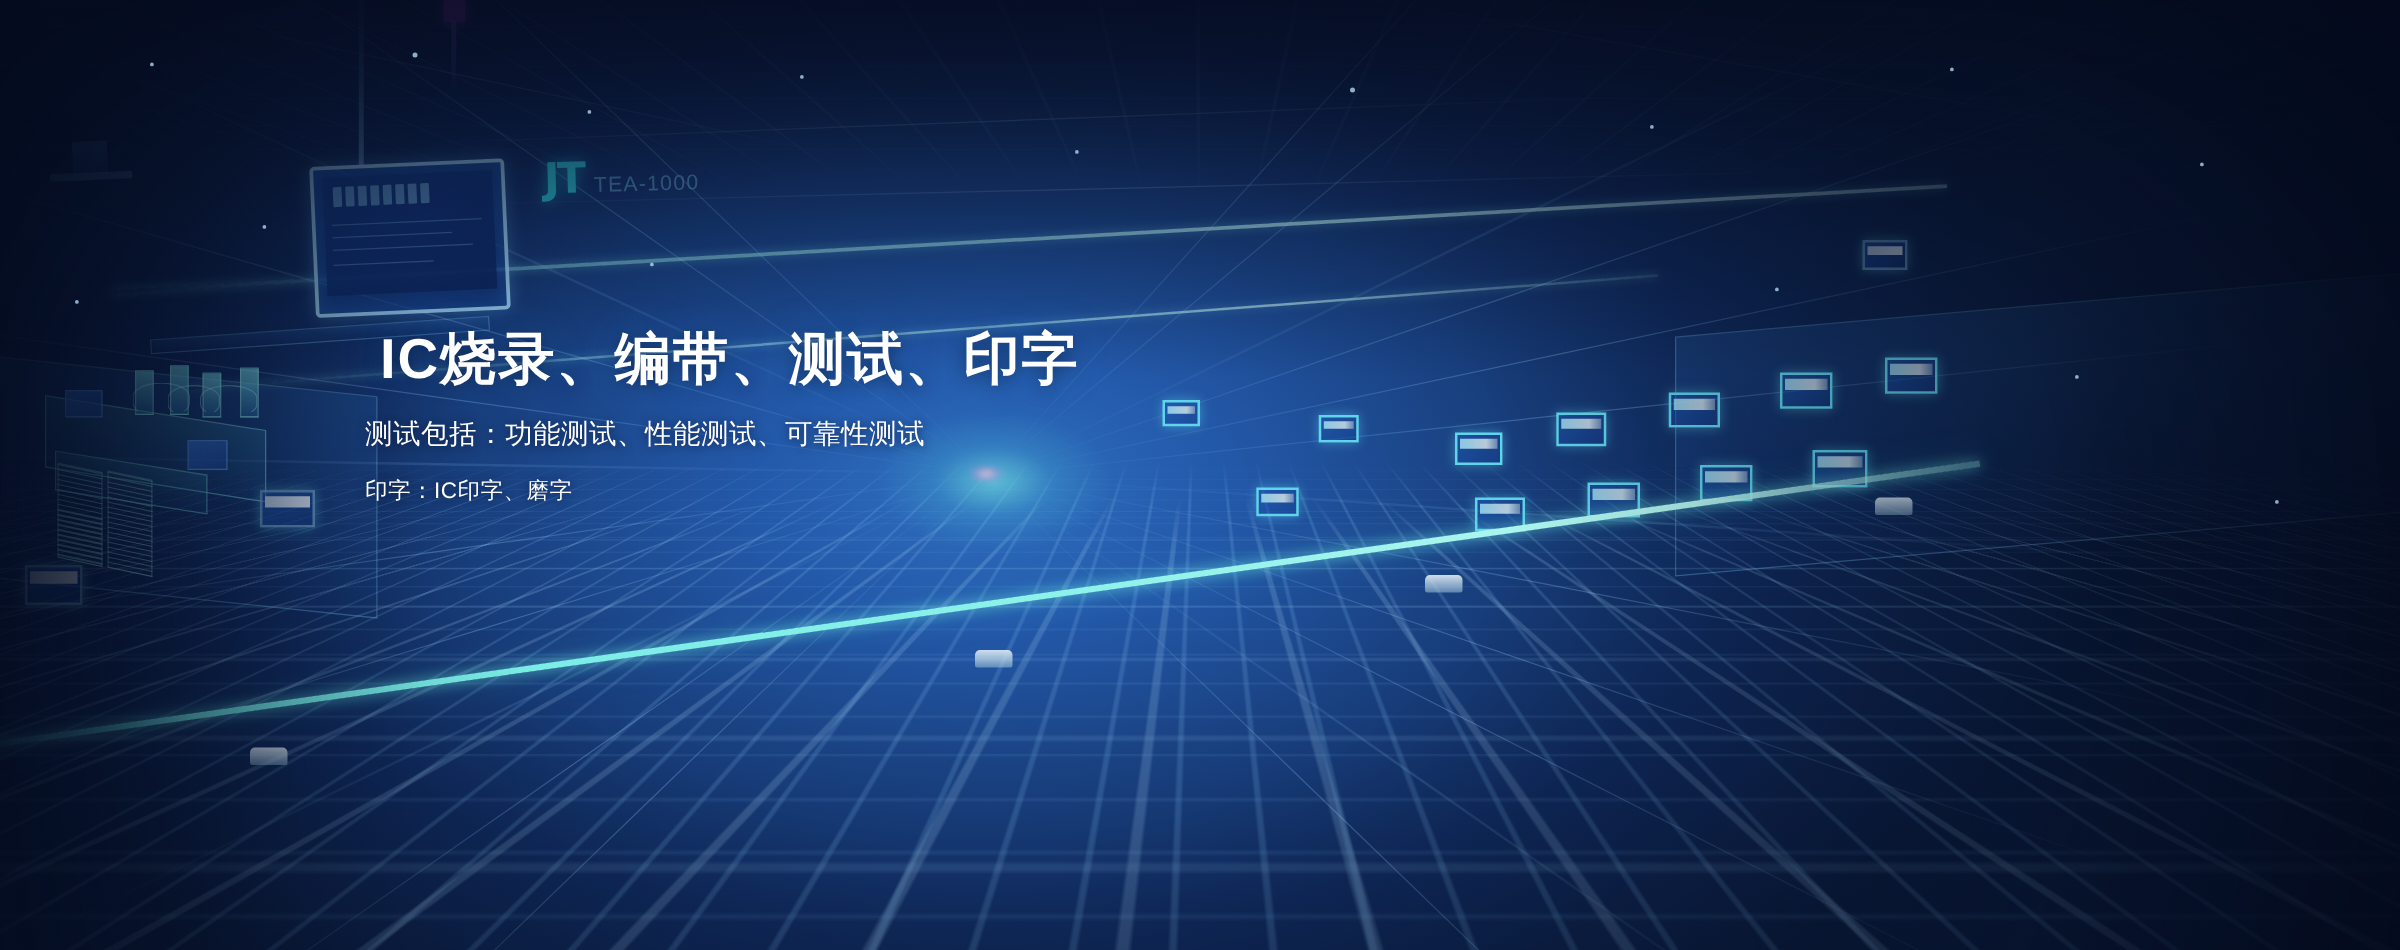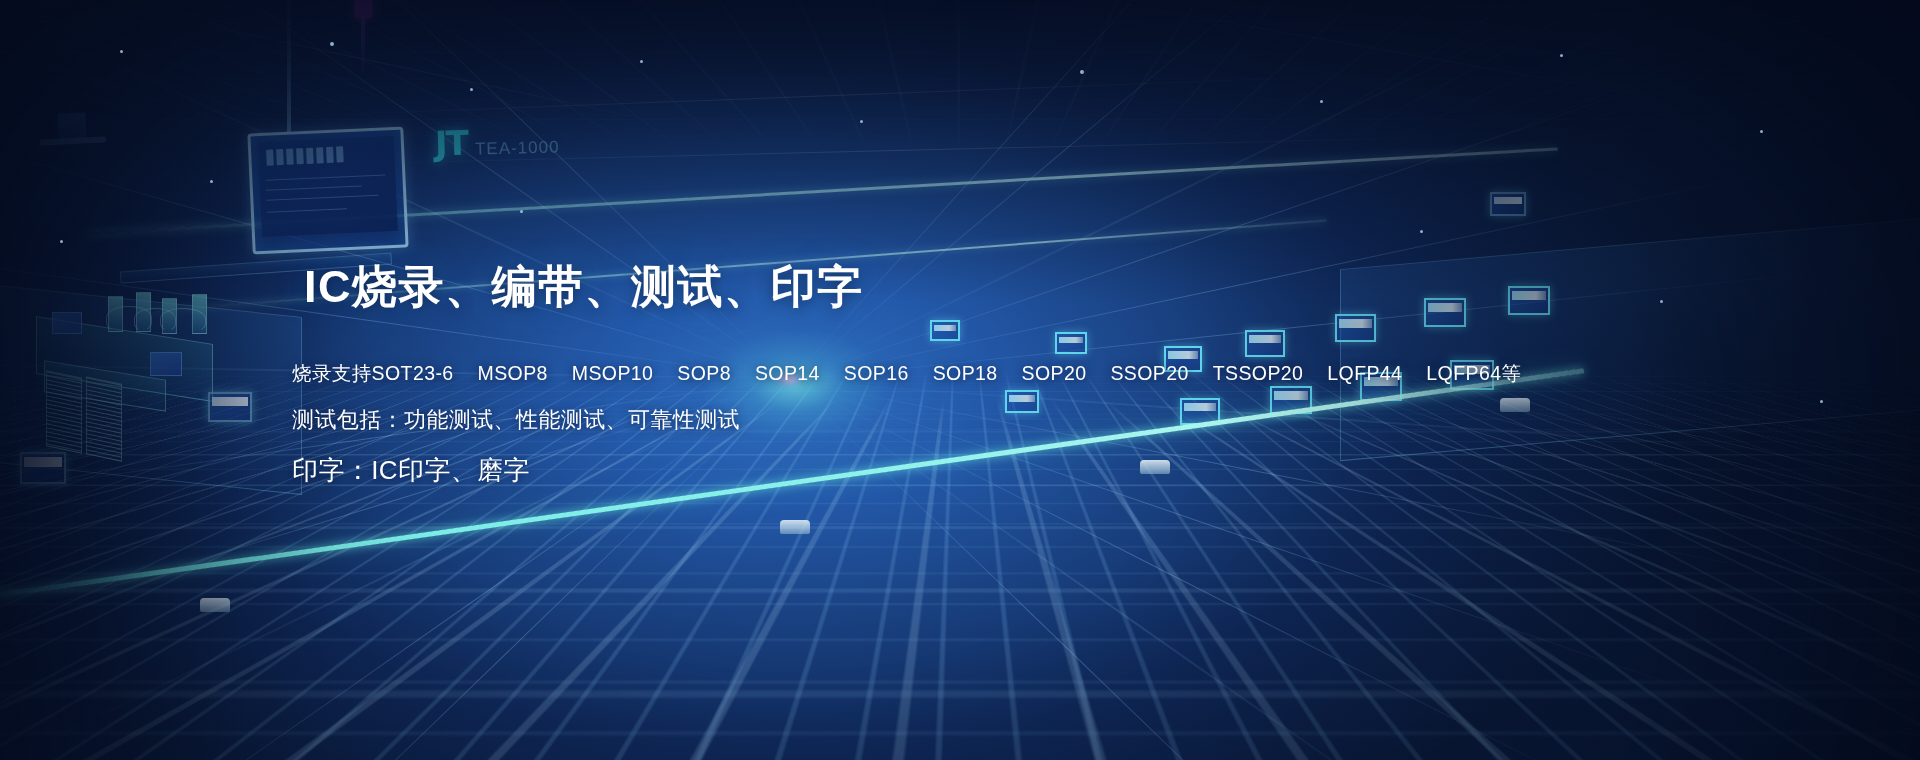--- a/index.html
+++ b/index.html
@@ -265,21 +265,21 @@
     white-space:nowrap;
   }
   .spec-list .pk{margin-left:24px;}
   .spec-line2{
     margin:18px 0 0 0;
     font-size:22px;color:#ffffff;letter-spacing:.4px;
     text-shadow:0 1px 8px rgba(8,24,60,.85);
   }
   .spec-line3{
     margin:18px 0 0 0;
-    font-size:26px;color:#ffffff;letter-spacing:.4px;
+    font-size:18px;color:#ffffff;letter-spacing:.4px;
     text-shadow:0 1px 8px rgba(8,24,60,.85);
   }
 </style>
 </head>
 <body>
 
 <div id="banner">
 
   <div class="bg-base"></div>
   <div class="ceiling"></div>
@@ -413,21 +413,18 @@
   <div class="dot" style="left:210px;top:180px;width:3px;height:3px;"></div>
   <div class="dot" style="left:520px;top:210px;width:3px;height:3px;"></div>
   <div class="dot" style="left:1420px;top:230px;width:3px;height:3px;"></div>
   <div class="dot" style="left:1660px;top:300px;width:3px;height:3px;"></div>
   <div class="dot" style="left:60px;top:240px;width:3px;height:3px;"></div>
   <div class="dot" style="left:1820px;top:400px;width:3px;height:3px;"></div>
 
   <div class="content">
     <h1 class="hero-title">IC烧录、编带、测试、印字</h1>
 
-    <p class="spec-list">
-      <span>烧录支持SOT23-6</span><span class="pk">MSOP8</span><span class="pk">MSOP10</span><span class="pk">SOP8</span><span class="pk">SOP14</span><span class="pk">SOP16</span><span class="pk">SOP18</span><span class="pk">SOP20</span><span class="pk">SSOP20</span><span class="pk">TSSOP20</span><span class="pk">LQFP44</span><span class="pk">LQFP64等</span>
-    </p>
 
     <p class="spec-line2">测试包括：功能测试、性能测试、可靠性测试</p>
     <p class="spec-line3">印字：IC印字、磨字</p>
   </div>
 
 </div>
 
 </body></html>

